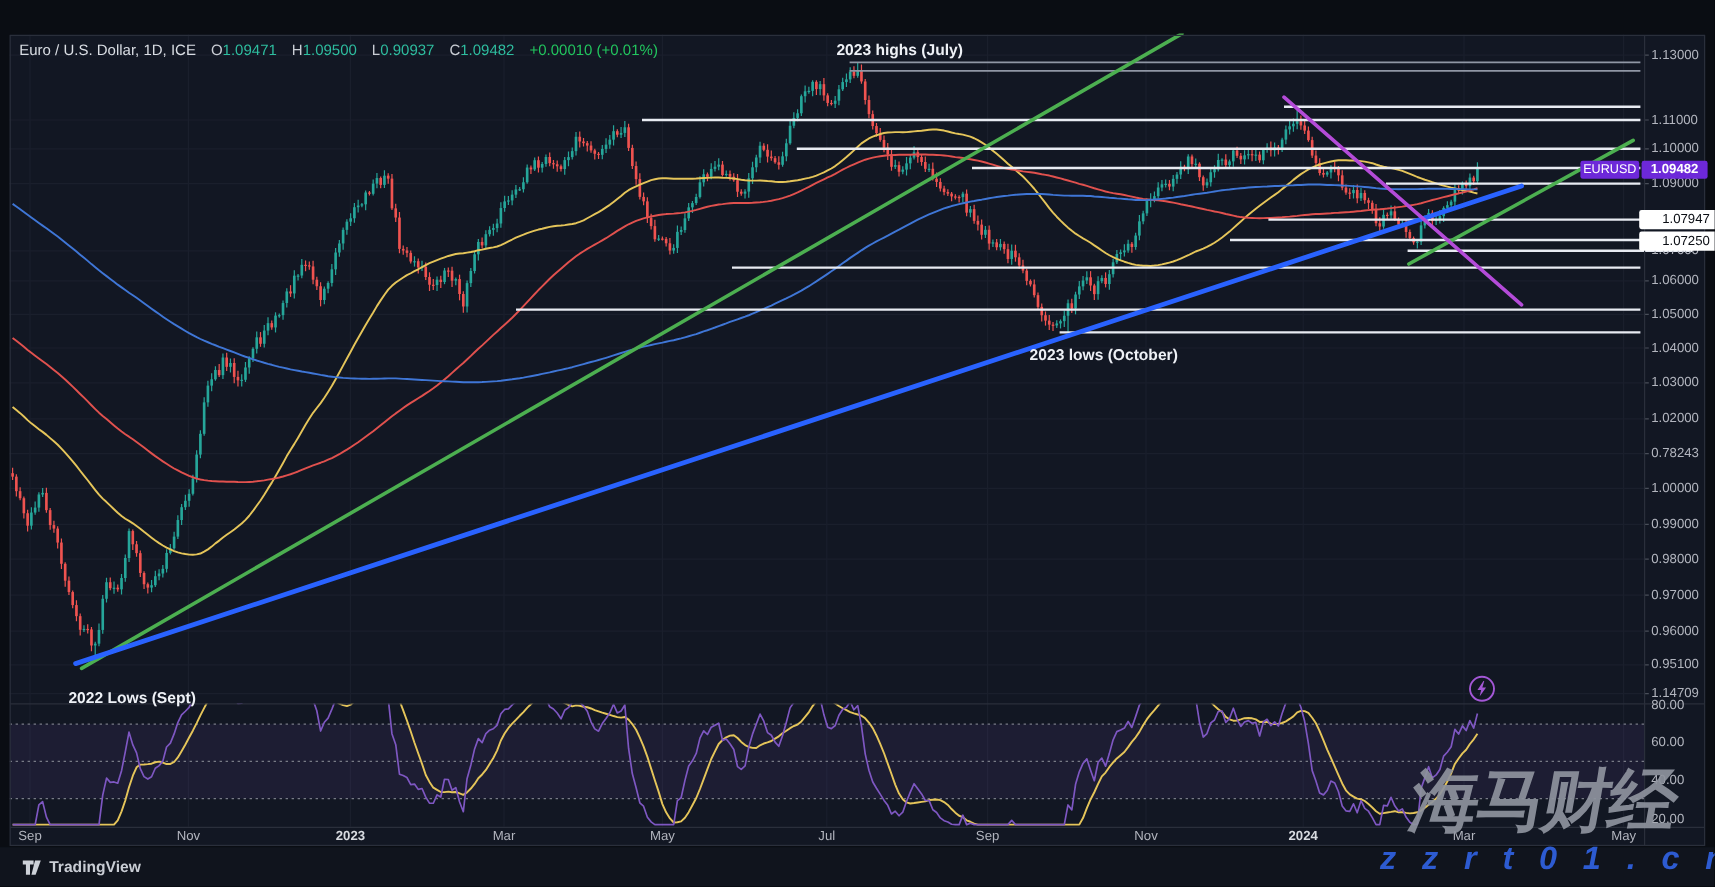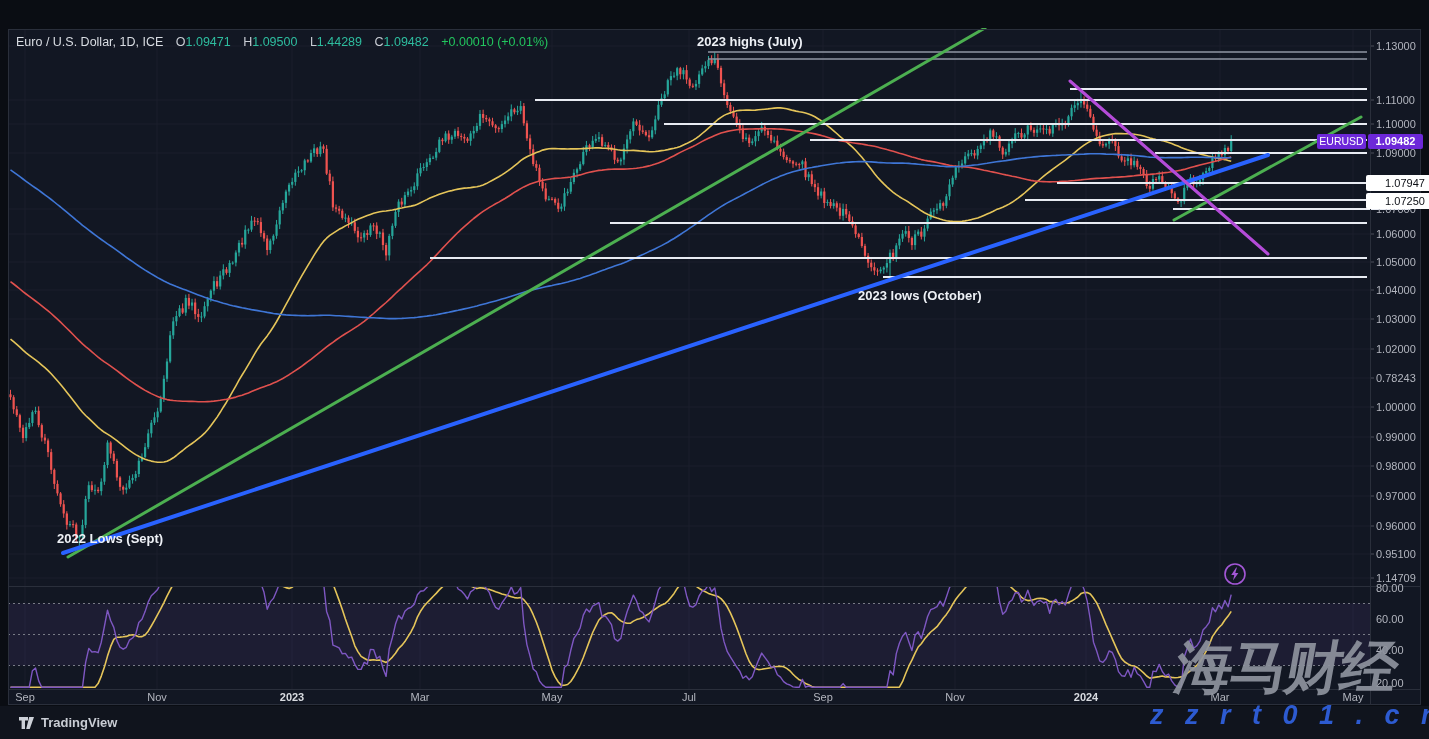--- a/index.html
+++ b/index.html
@@ -926,29 +926,29 @@
         <line x1="1370.5" y1="29.5" x2="1370.5" y2="704.5" stroke="#2a2f3b" stroke-width="1"></line>
         <line x1="8.5" y1="586.5" x2="1420.5" y2="586.5" stroke="#2a2f3b" stroke-width="1"></line>
         <line x1="8.5" y1="689.5" x2="1420.5" y2="689.5" stroke="#2a2f3b" stroke-width="1"></line>
       </g>
   </svg>
 
   <div class="abs" id="legend">
     <span class="sym">Euro / U.S. Dollar, 1D, ICE</span>
     <span class="k">O</span><span class="v">1.09471</span>
     <span class="k">H</span><span class="v">1.09500</span>
-    <span class="k">L</span><span class="v">1.44289</span>
+    <span class="k">L</span><span class="v">0.90937</span>
     <span class="k">C</span><span class="v">1.09482</span>
     <span class="chg">+0.00010 (+0.01%)</span>
   </div>
 
   <div id="annotations-layer">
       <div class="abs annotation" style="left: 697px; top: 34px;">2023 highs (July)</div>
       <div class="abs annotation" style="left: 858px; top: 288px;">2023 lows (October)</div>
-      <div class="abs annotation" style="left: 57px; top: 531px;">2022 Lows (Sept)</div>
+      <div class="abs annotation" style="left: 57px; top: 574px;">2022 Lows (Sept)</div>
     </div>
   <div id="price-axis-layer">
       <div class="pa-label" style="top: 40px;">1.13000</div>
       <div class="pa-label" style="top: 94px;">1.11000</div>
       <div class="pa-label" style="top: 118px;">1.10000</div>
       <div class="pa-label" style="top: 147px;">1.09000</div>
       <div class="pa-label" style="top: 203px;">1.07000</div>
       <div class="pa-label" style="top: 228px;">1.06000</div>
       <div class="pa-label" style="top: 256px;">1.05000</div>
       <div class="pa-label" style="top: 284px;">1.04000</div>

